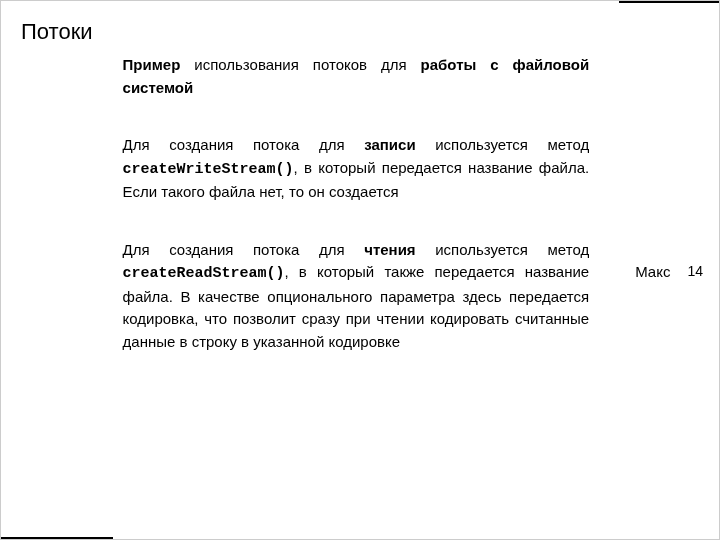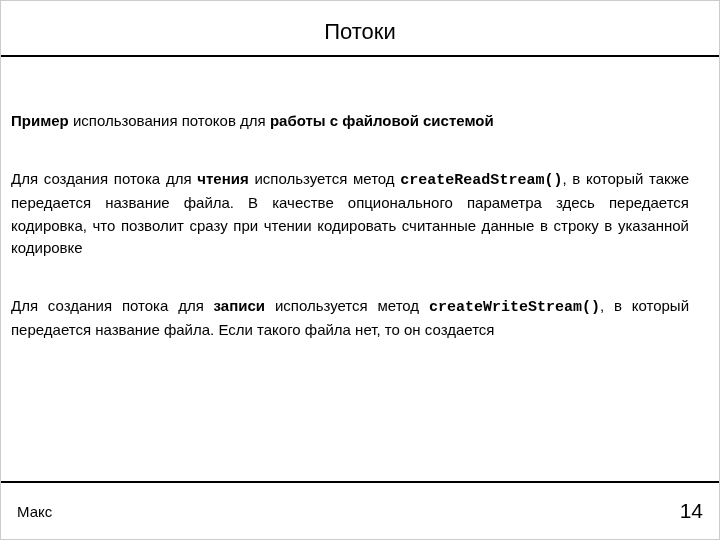--- a/index.html
+++ b/index.html
@@ -15,21 +15,21 @@
       font-family: Arial, sans-serif;
       font-size: 15px;
       color: #000000;
       overflow: hidden;
     }
 
     .slide-container {
       width: 720px;
       height: 540px;
       display: flex;
-      flex-direction: column;
+      flex-direction: row;
       border: 1px solid #cccccc;
     }
 
     .slide-title-area {
       text-align: center;
       padding: 18px 20px 10px 20px;
       border-bottom: 2px solid #000000;
     }
 
     .slide-title {
@@ -58,50 +58,51 @@
       font-weight: bold;
       font-family: 'Courier New', monospace;
     }
 
     .slide-footer {
       display: flex;
       justify-content: space-between;
       align-items: center;
       padding: 16px 16px;
       border-top: 2px solid #000000;
+      gap: 17px;
     }
 
     .footer-left {
       font-size: 15px;
     }
 
     .footer-right {
-      font-size: 21px;
+      font-size: 14px;
     }
   </style>
 </head>
 <body>
 
 <div class="slide-container">
   <div class="slide-title-area">
     <h1 class="slide-title">Потоки</h1>
   </div>
 
   <div class="slide-content">
 
     <p class="paragraph">
       <span class="bold">Пример</span><span> использования потоков для </span><span class="bold">работы с файловой системой</span>
     </p>
 
     <p class="paragraph">
-      <span>Для создания потока для </span><span class="bold">чтения</span><span> используется метод </span><span class="bold code">createReadStream()</span><span>, в который также передается название файла. В качестве опционального параметра здесь передается кодировка, что позволит сразу при чтении кодировать считанные данные в строку в указанной кодировке</span>
+      <span>Для создания потока для </span><span class="bold">записи</span><span> используется метод </span><span class="bold code">createWriteStream()</span><span>, в который передается название файла. Если такого файла нет, то он создается</span>
     </p>
 
     <p class="paragraph">
-      <span>Для создания потока для </span><span class="bold">записи</span><span> используется метод </span><span class="bold code">createWriteStream()</span><span>, в который передается название файла. Если такого файла нет, то он создается</span>
+      <span>Для создания потока для </span><span class="bold">чтения</span><span> используется метод </span><span class="bold code">createReadStream()</span><span>, в который также передается название файла. В качестве опционального параметра здесь передается кодировка, что позволит сразу при чтении кодировать считанные данные в строку в указанной кодировке</span>
     </p>
   </div>
 
   <div class="slide-footer">
     <span class="footer-left">Макс</span>
     <span class="footer-right">14</span>
   </div>
 </div>
 
 </body></html>

